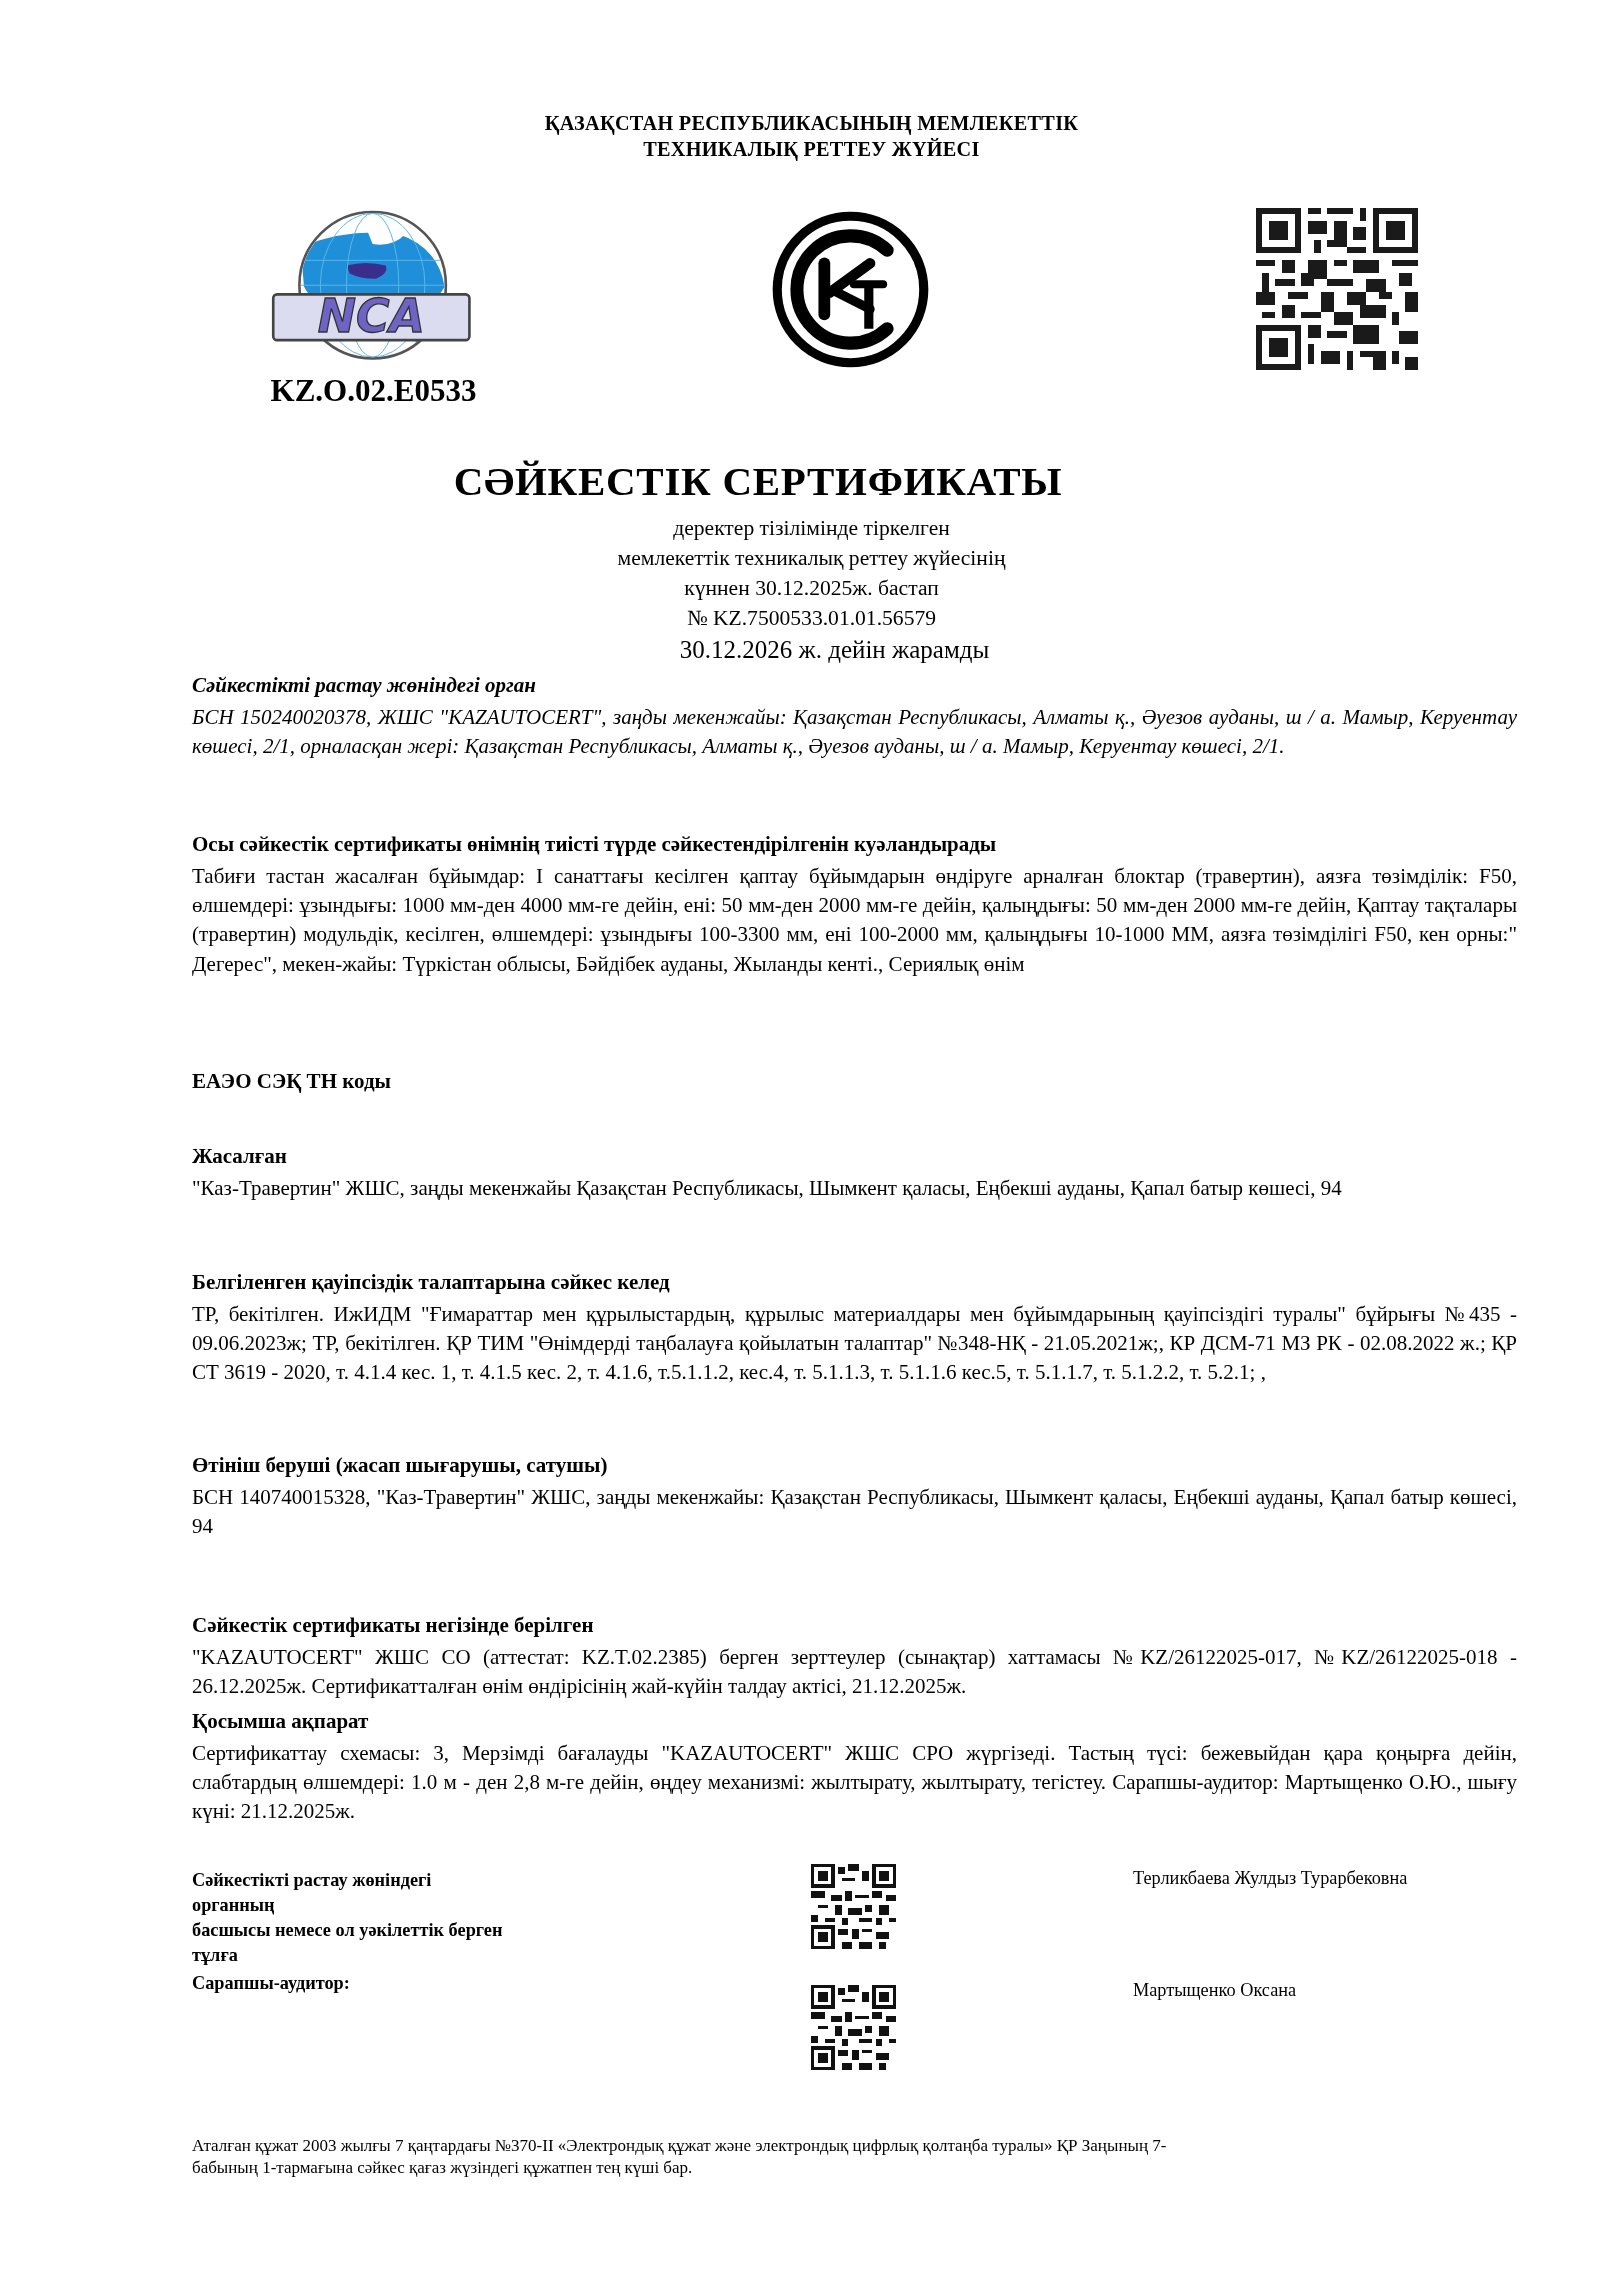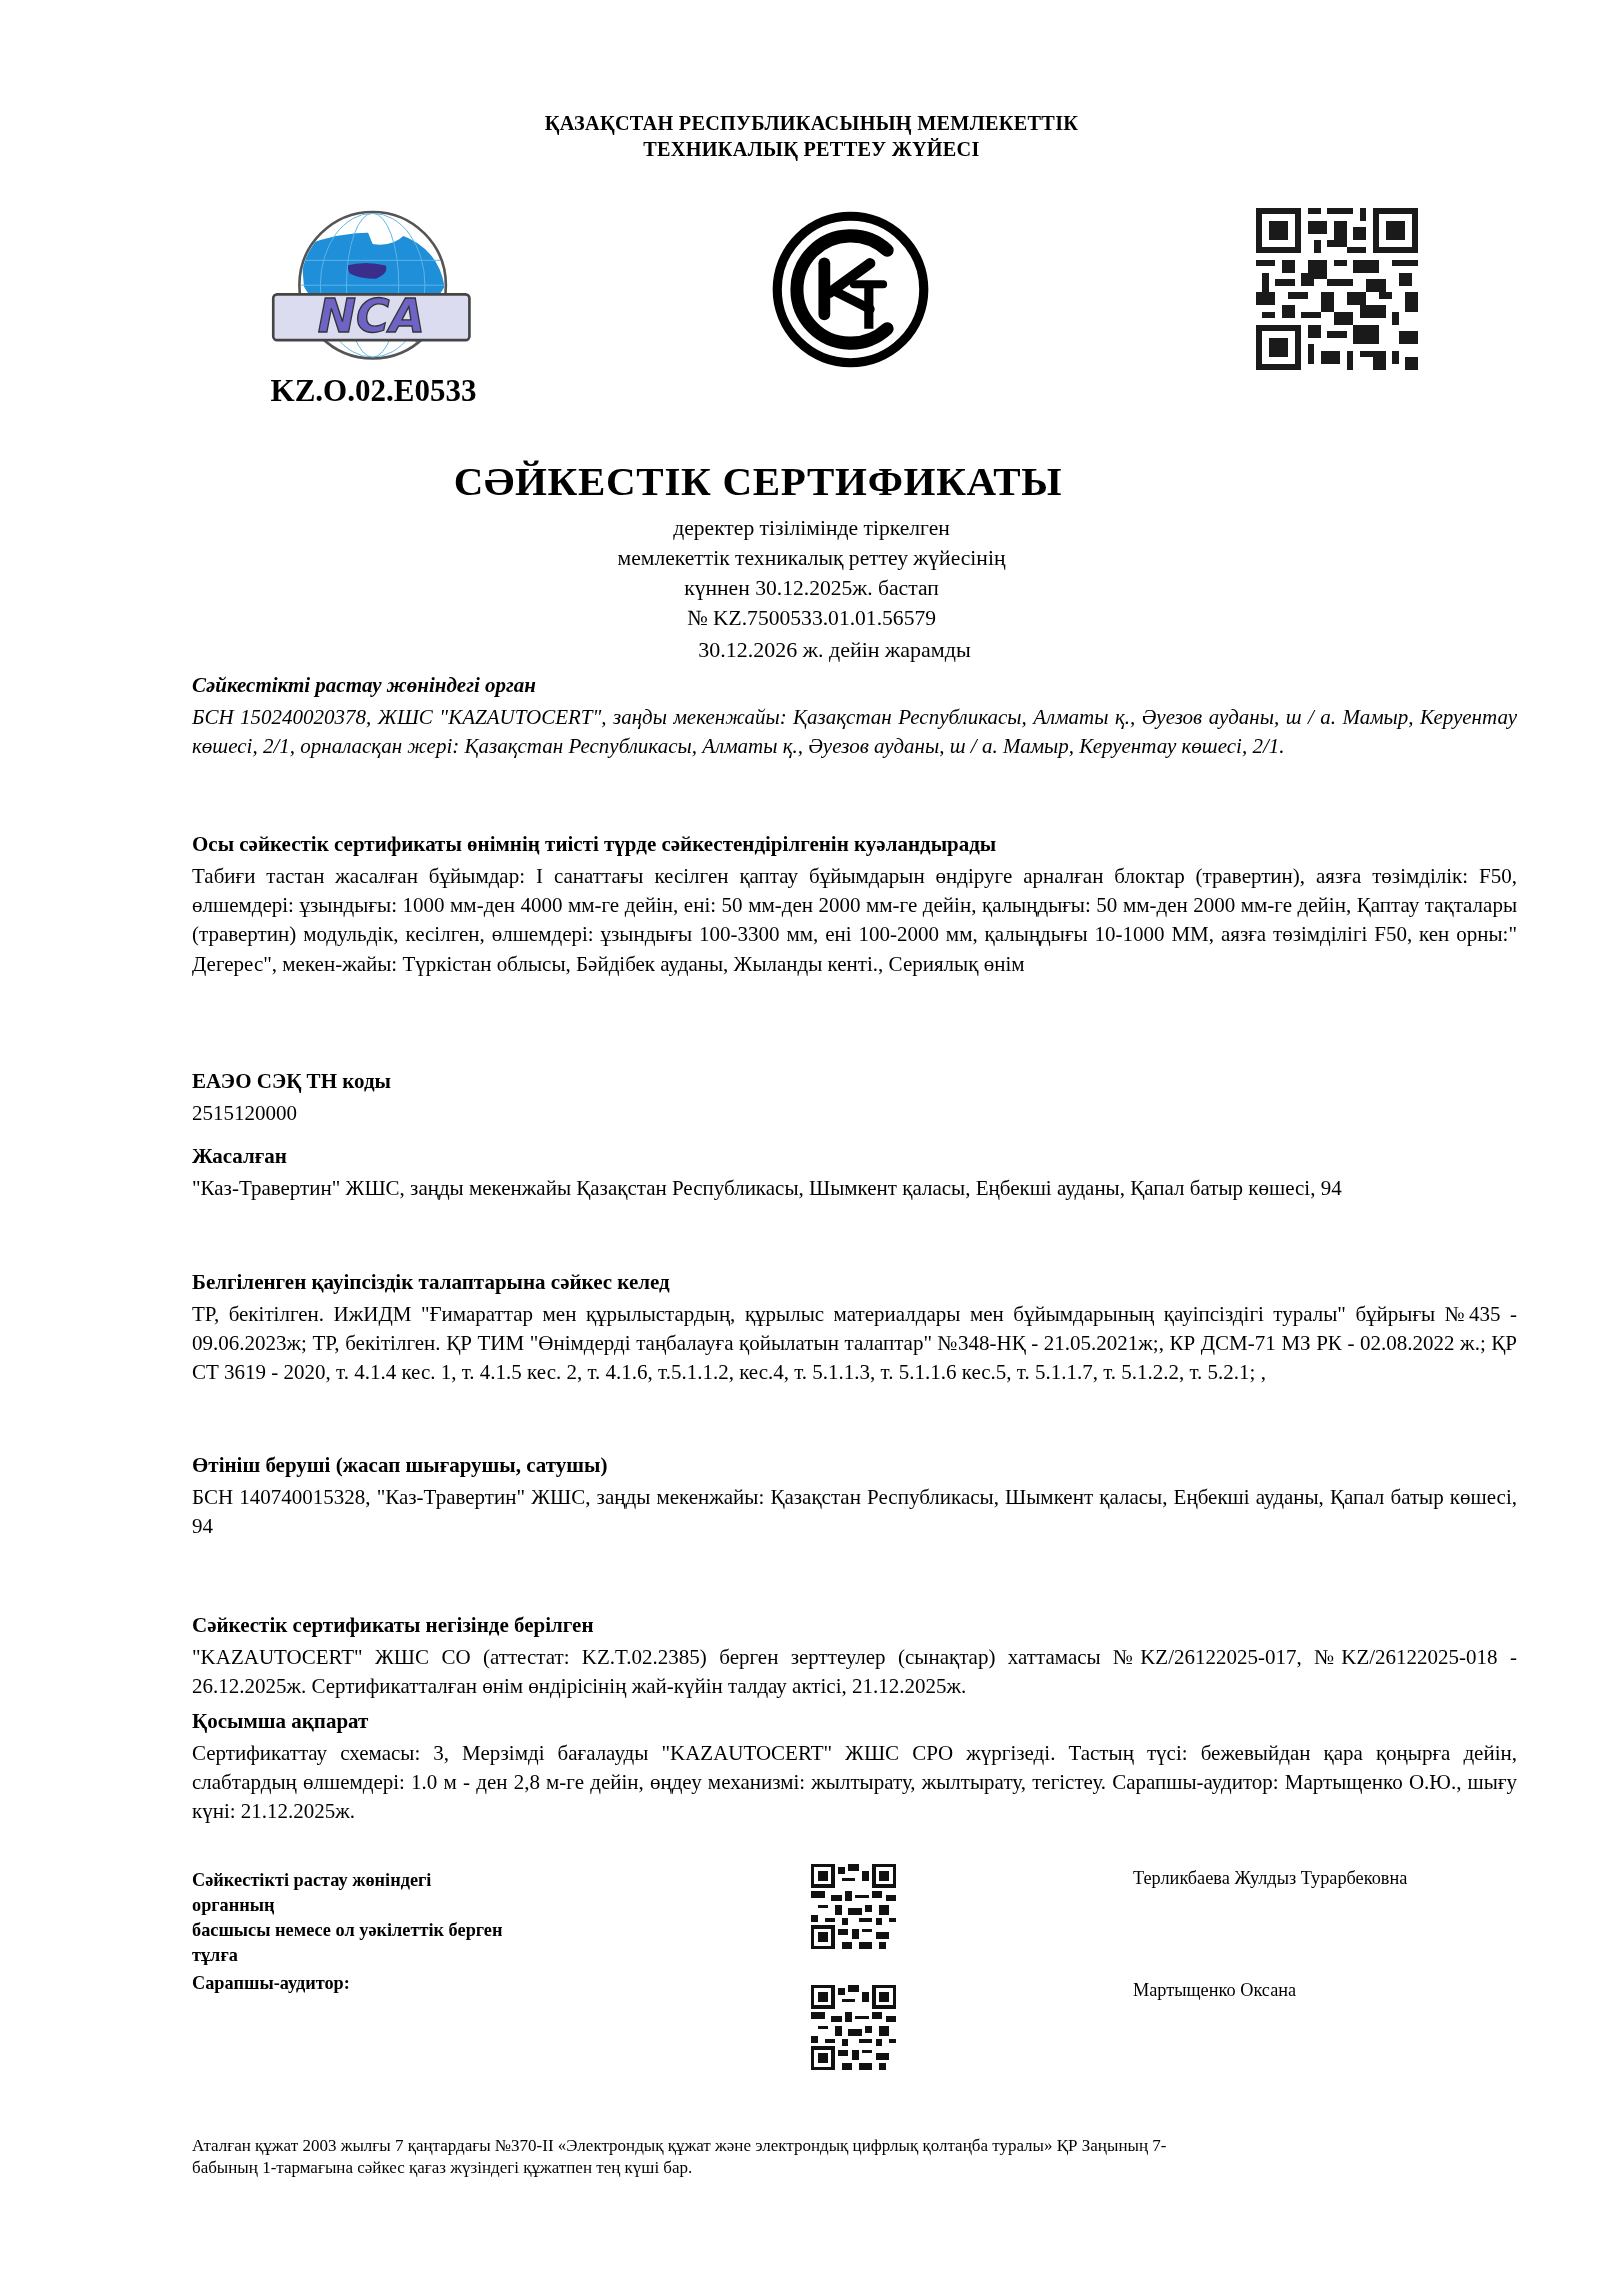--- a/index.html
+++ b/index.html
@@ -24,21 +24,21 @@
     .qr-top { position: absolute; left: 1256px; top: 208px; width: 162px; height: 162px; }
 
     .title {
       position: absolute; left: 0; top: 458px; width: 1516px; text-align: center;
       font-weight: bold; font-size: 41px; line-height: 47px; letter-spacing: 0.7px;
     }
     .subtitle {
       position: absolute; left: 0; top: 513px; width: 1623px; text-align: center;
       font-size: 21.6px; line-height: 30px;
     }
-    .subtitle .last { font-size: 22px; line-height: 33px; margin-left: 46px; }
+    .subtitle .last { font-size: 25px; line-height: 33px; margin-left: 46px; }
 
     .section { position: absolute; left: 192px; width: 1325px; }
     .section h3 {
       margin: 0; font-weight: bold; font-size: 21px; line-height: 29px;
     }
     .section p {
       margin: 2.6px 0 0 0; font-size: 21px; line-height: 29.4px; text-align: justify;
     }
 
     .sign { position: absolute; left: 192px; font-weight: bold; font-size: 18.3px; line-height: 25px; }
@@ -170,21 +170,20 @@
     <p>БСН 150240020378, ЖШС "KAZAUTOCERT", заңды мекенжайы: Қазақстан Республикасы, Алматы қ., Әуезов ауданы, ш / а. Мамыр, Керуентау көшесі, 2/1, орналасқан жері: Қазақстан Республикасы, Алматы қ., Әуезов ауданы, ш / а. Мамыр, Керуентау көшесі, 2/1.</p>
   </div>
 
   <div class="section" style="top:830px;">
     <h3>Осы сәйкестік сертификаты өнімнің тиісті түрде сәйкестендірілгенін куәландырады</h3>
     <p>Табиғи тастан жасалған бұйымдар: I санаттағы кесілген қаптау бұйымдарын өндіруге арналған блоктар (травертин), аязға төзімділік: F50, өлшемдері: ұзындығы: 1000 мм-ден 4000 мм-ге дейін, ені: 50 мм-ден 2000 мм-ге дейін, қалыңдығы: 50 мм-ден 2000 мм-ге дейін, Қаптау тақталары (травертин) модульдік, кесілген, өлшемдері: ұзындығы 100-3300 мм, ені 100-2000 мм, қалыңдығы 10-1000 ММ, аязға төзімділігі F50, кен орны:" Дегерес", мекен-жайы: Түркістан облысы, Бәйдібек ауданы, Жыланды кенті., Сериялық өнім</p>
   </div>
 
   <div class="section" style="top:1040px;margin-top:27px;">
     <h3>ЕАЭО СЭҚ ТН коды</h3>
-    <p>2515120000</p>
   </div>
 
   <div class="section" style="top:1142px;">
     <h3>Жасалған</h3>
     <p>"Каз-Травертин" ЖШС, заңды мекенжайы Қазақстан Республикасы, Шымкент қаласы, Еңбекші ауданы, Қапал батыр көшесі, 94</p>
   </div>
 
   <div class="section" style="top:1268px;">
     <h3>Белгіленген қауіпсіздік талаптарына сәйкес келед</h3>
     <p>ТР, бекітілген. ИжИДМ "Ғимараттар мен құрылыстардың, құрылыс материалдары мен бұйымдарының қауіпсіздігі туралы" бұйрығы №435 - 09.06.2023ж; ТР, бекітілген. ҚР ТИМ "Өнімдерді таңбалауға қойылатын талаптар" №348-НҚ - 21.05.2021ж;, КР ДСМ-71 МЗ РК - 02.08.2022 ж.; ҚР СТ 3619 - 2020, т. 4.1.4 кес. 1, т. 4.1.5 кес. 2, т. 4.1.6, т.5.1.1.2, кес.4, т. 5.1.1.3, т. 5.1.1.6 кес.5,  т. 5.1.1.7, т. 5.1.2.2, т. 5.2.1; ,</p>

